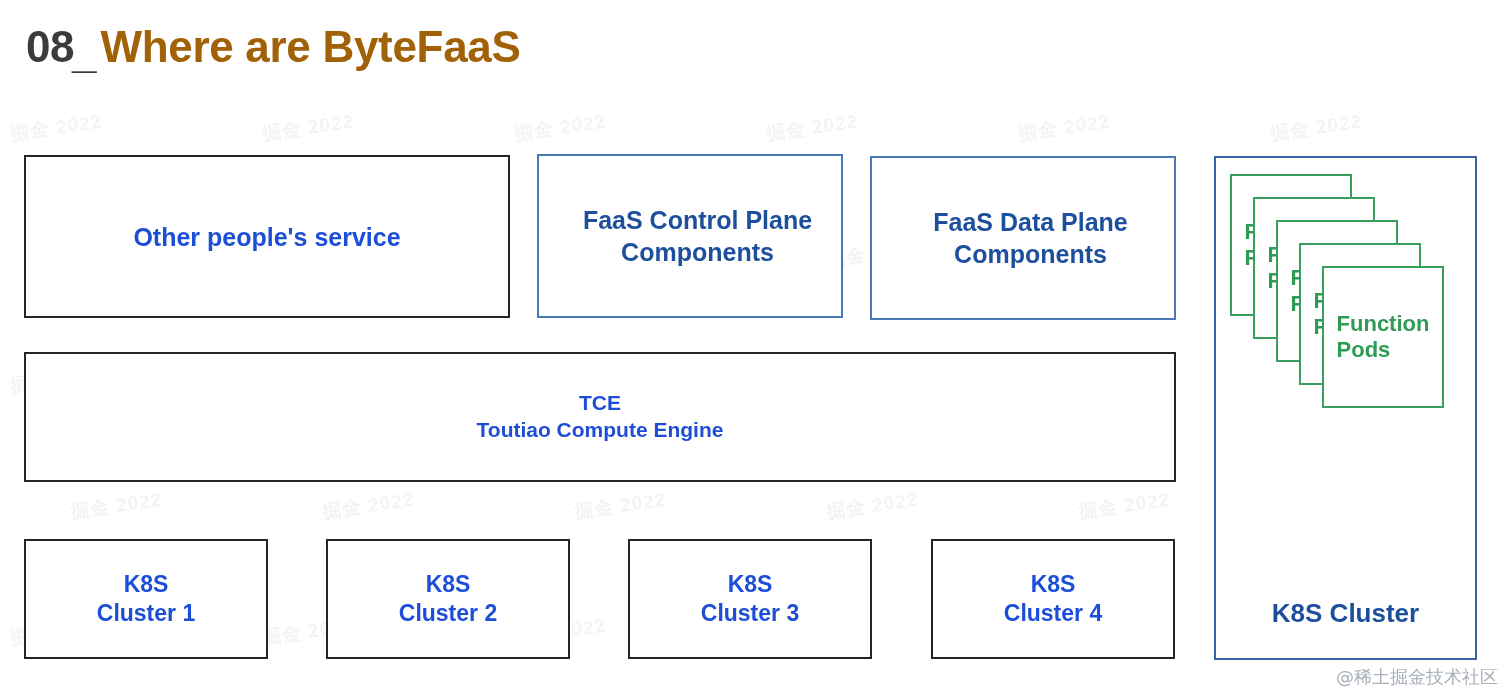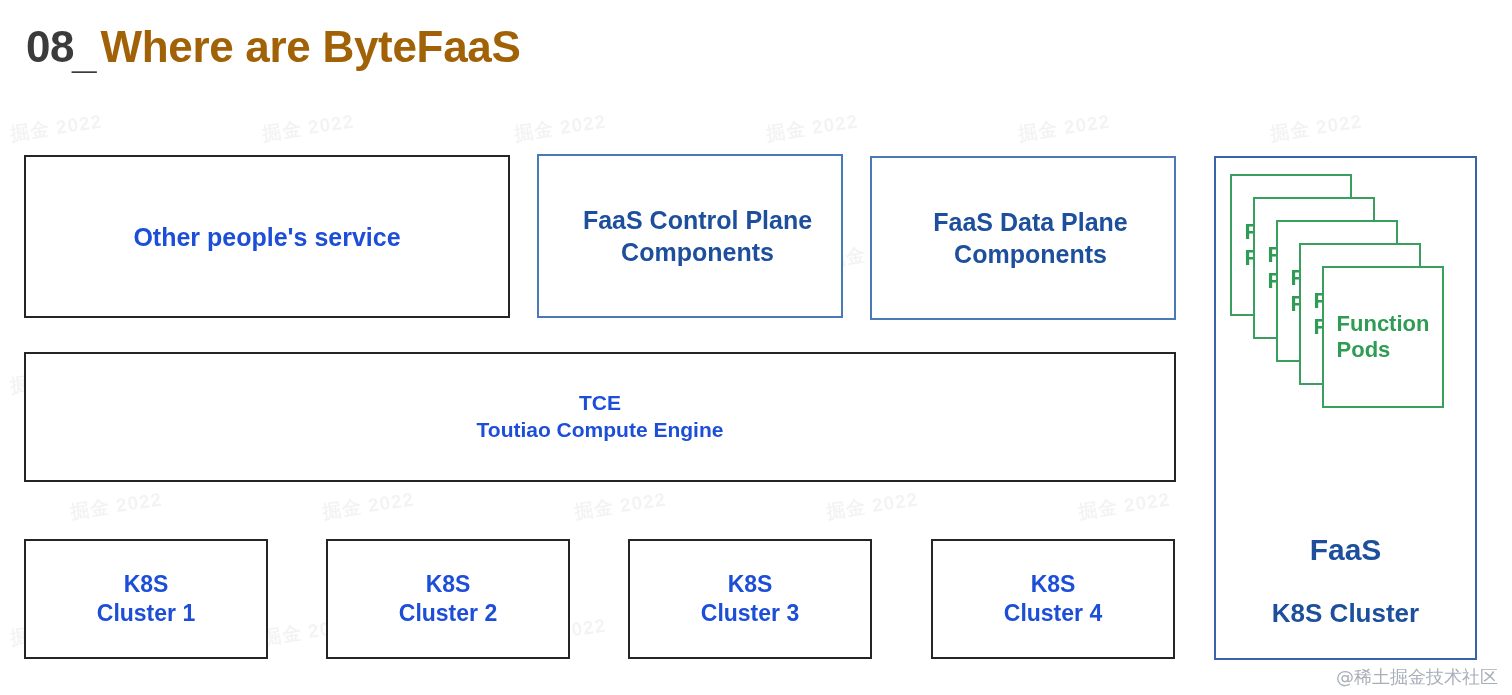--- a/index.html
+++ b/index.html
@@ -282,19 +282,18 @@
         <div class="pod-card p2">
           <div class="pod-label">Function<br>Pods</div>
         </div>
         <div class="pod-card p3">
           <div class="pod-label">Function<br>Pods</div>
         </div>
         <div class="pod-card p4">
           <div class="pod-label">Function<br>Pods</div>
         </div>
       </div>
-    <div id="faas-title">FaaS</div>
     <div id="faas-subtitle">K8S Cluster</div>
   </div>
 
   <div id="corner-watermark">@稀土掘金技术社区</div>
 
 </div>
 
 </body></html>

